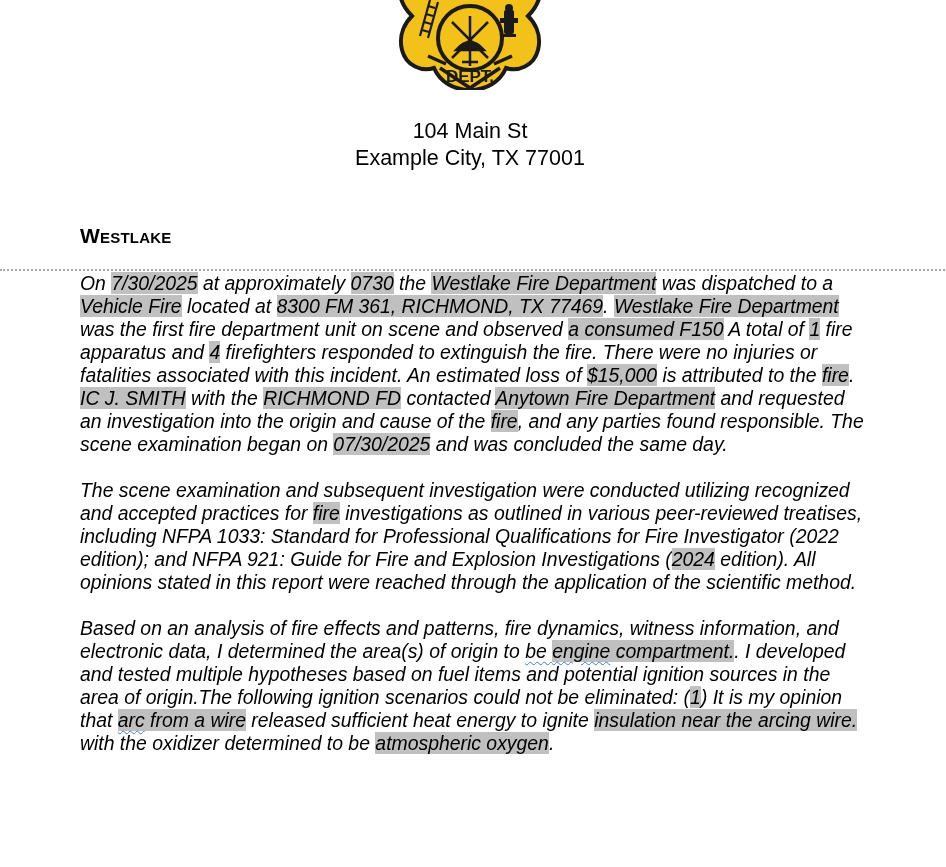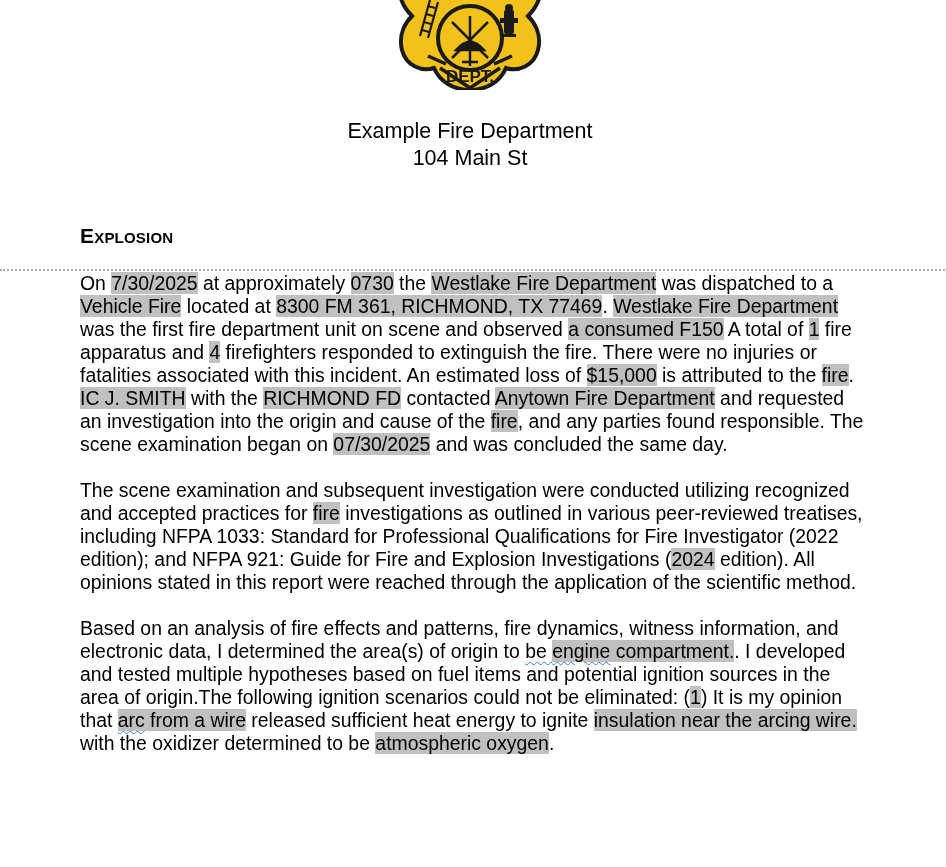--- a/index.html
+++ b/index.html
@@ -17,21 +17,21 @@
   .section-title {
     position: absolute; left: 80px; top: 224px;
     font-size: 21px; font-weight: bold; font-variant: small-caps; letter-spacing: 0.2px;
   }
   .divider {
     position: absolute; left: 0; top: 269px; width: 945px; height: 0;
     border-top: 2px dotted #a8a8a8;
   }
   .narrative {
     position: absolute; left: 80px; top: 272px; width: 790px;
-    font-size: 19.4px; line-height: 23px;
+    font-size: 19.4px; line-height: 23px; font-style: italic;
   }
   .narrative p { margin: 0 0 23px 0; }
   .hl { background: #c0c0c0; }
   .spell { text-decoration: underline wavy #3a7bd5; text-decoration-thickness: 1px; text-underline-offset: 3px; }
 </style>
 </head>
 <body>
 
 <svg class="logo" viewBox="0 0 148 152">
   <path d="M74 4 C92 4 104 14 110 28 C124 22 142 30 144 48 C146 64 136 74 132 78 C138 84 146 96 142 112 C138 128 122 134 110 130 C104 144 90 152 74 152 C58 152 44 144 38 130 C26 134 10 128 6 112 C2 96 10 84 16 78 C12 74 2 64 4 48 C6 30 24 22 38 28 C44 14 56 4 74 4 Z" fill="#f2c21b" stroke="#1a1a1a" stroke-width="4"></path>
@@ -55,24 +55,24 @@
     <path d="M60 112 Q74 96 88 112 Z" fill="#1a1a1a"></path>
     <line x1="56" y1="84" x2="92" y2="120"></line>
       <line x1="92" y1="84" x2="56" y2="120"></line>
     <line x1="74" y1="78" x2="74" y2="128"></line>
     <line x1="66" y1="124" x2="82" y2="124"></line>
   </g>
   <text x="74" y="144" text-anchor="middle" font-family="Liberation Sans, sans-serif" font-weight="bold" font-size="17" fill="#1a1a1a">DEPT.</text>
 </svg>
 
 <div class="header-block">
-  <div>Example Fire Department</div>
   <div>104 Main St</div>
+  <div>Example City, TX 77001</div>
 </div>
 
-<div class="section-title">Explosion</div>
+<div class="section-title">Westlake</div>
 <div class="divider"></div>
 
 <div class="narrative">
   <p><span>On </span><span class="hl">7/30/2025</span><span> at approximately </span><span class="hl">0730</span><span> the </span><span class="hl">Westlake Fire Department</span><span> was dispatched to a </span><span class="hl">Vehicle Fire</span><span> located at </span><span class="hl">8300 FM 361, RICHMOND, TX 77469</span><span>. </span><span class="hl">Westlake Fire Department</span><span> was the first fire department unit on scene and observed </span><span class="hl">a consumed F150</span><span> A total of </span><span class="hl">1</span><span> fire apparatus and </span><span class="hl">4</span><span> firefighters responded to extinguish the fire. There were no injuries or fatalities associated with this incident. An estimated loss of </span><span class="hl">$15,000</span><span> is attributed to the </span><span class="hl">fire</span><span>. </span><span class="hl">IC J. SMITH</span><span> with the </span><span class="hl">RICHMOND FD</span><span> contacted </span><span class="hl">Anytown Fire Department</span><span> and requested an investigation into the origin and cause of the </span><span class="hl">fire</span><span>, and any parties found responsible. The scene examination began on </span><span class="hl">07/30/2025</span><span> and was concluded the same day.</span></p>
   <p><span>The scene examination and subsequent investigation were conducted utilizing recognized and accepted practices for </span><span class="hl">fire</span><span> investigations as outlined in various peer-reviewed treatises, including NFPA 1033: Standard for Professional Qualifications for Fire Investigator (2022 edition); and NFPA 921: Guide for Fire and Explosion Investigations (</span><span class="hl">2024</span><span> edition). All opinions stated in this report were reached through the application of the scientific method.</span></p>
   <p><span>Based on an analysis of fire effects and patterns, fire dynamics, witness information, and electronic data, I determined the area(s) of origin to </span><span class="spell">be </span><span class="hl spell">engine</span><span class="hl"> compartment.</span><span>. I developed and tested multiple hypotheses based on fuel items and potential ignition sources in the area of origin.The following ignition scenarios could not be eliminated: (</span><span class="hl">1</span><span>) It is my opinion that </span><span class="hl spell">arc</span><span class="hl"> from a wire</span><span> released sufficient heat energy to ignite </span><span class="hl">insulation near the arcing wire.</span><span> with the oxidizer determined to be </span><span class="hl">atmospheric oxygen</span><span>.</span></p>
 </div>
 
 </body></html>

